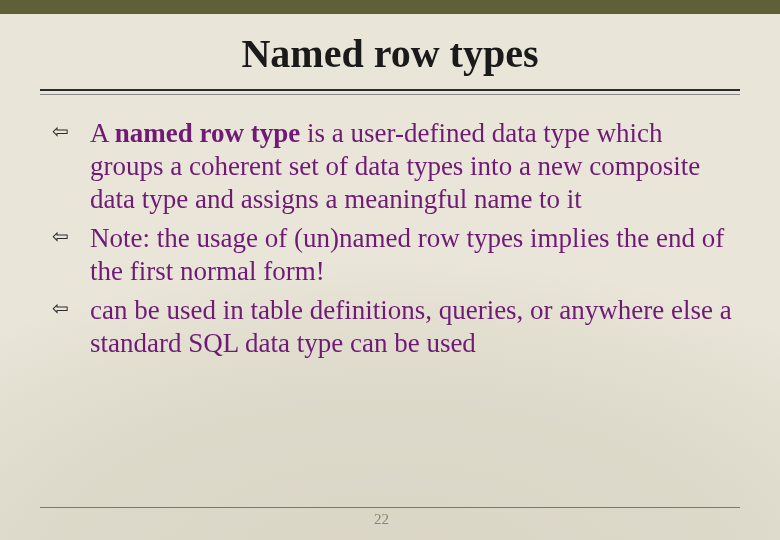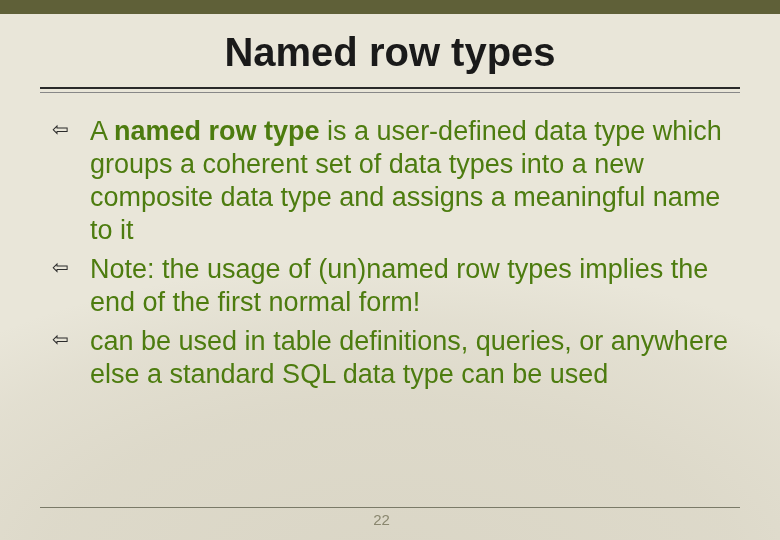--- a/index.html
+++ b/index.html
@@ -9,20 +9,21 @@
     height: 540px;
     overflow: hidden;
     font-family: Arial, Helvetica, sans-serif;
   }
   .slide {
     position: relative;
     width: 780px;
     height: 540px;
     background: #e9e6d9; 
     box-sizing: border-box;
+    font-family: Liberation Serif, serif;
   }
   
   .fan {
     position: absolute;
     left: 0;
     bottom: -40px;
     width: 780px;
     height: 400px;
     background: radial-gradient(ellipse 780px 400px at 50% 100%,
                 rgba(150,140,110,0.18) 0%,
@@ -65,21 +66,21 @@
     list-style: none;
     margin: 0;
     padding: 0;
   }
   ul.bullets > li {
     position: relative;
     padding-left: 48px;
     margin-bottom: 6px;
     font-size: 27px;
     line-height: 1.22;
-    color: #4d7c0f;
+    color: #701a75;
   }
   ul.bullets > li::before {
     content: "\21E6"; 
     position: absolute;
     left: 10px;
     top: 2px;
     font-size: 20px;
     color: #2b2b2b;
   }
   .bold { font-weight: bold; }

